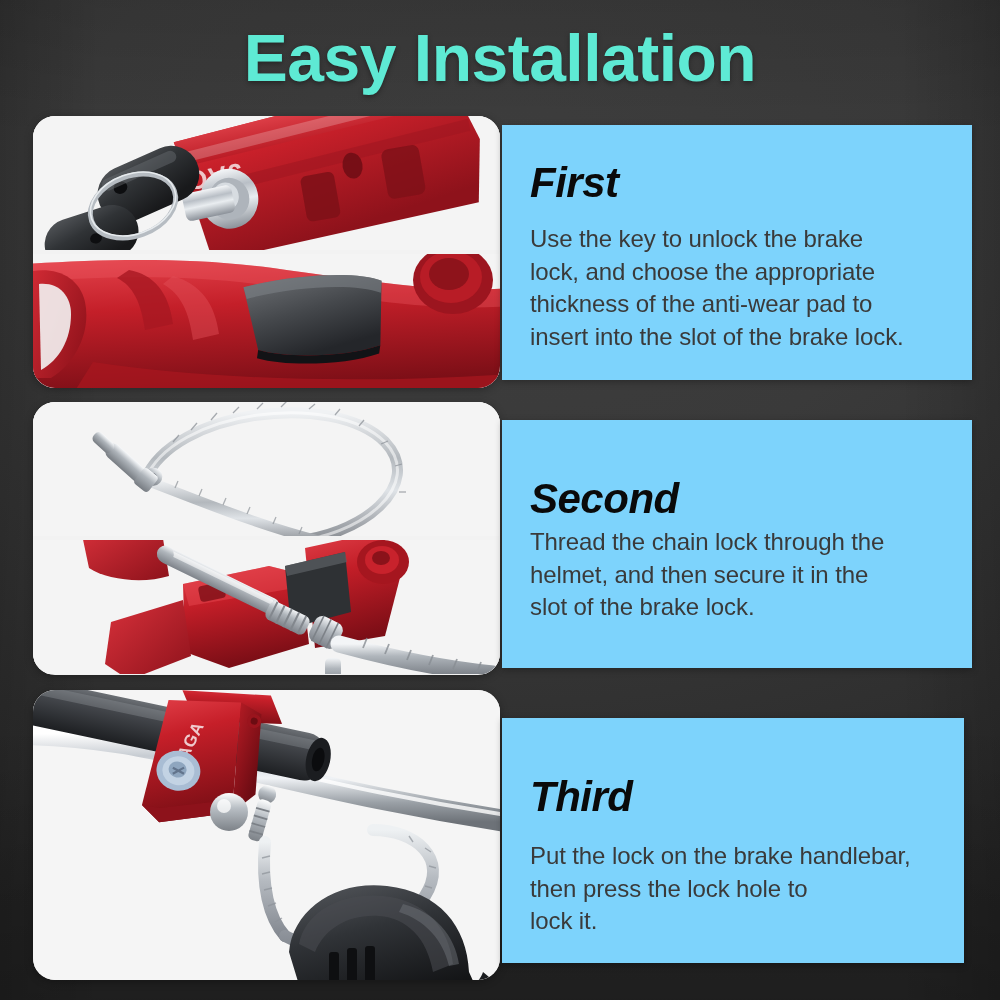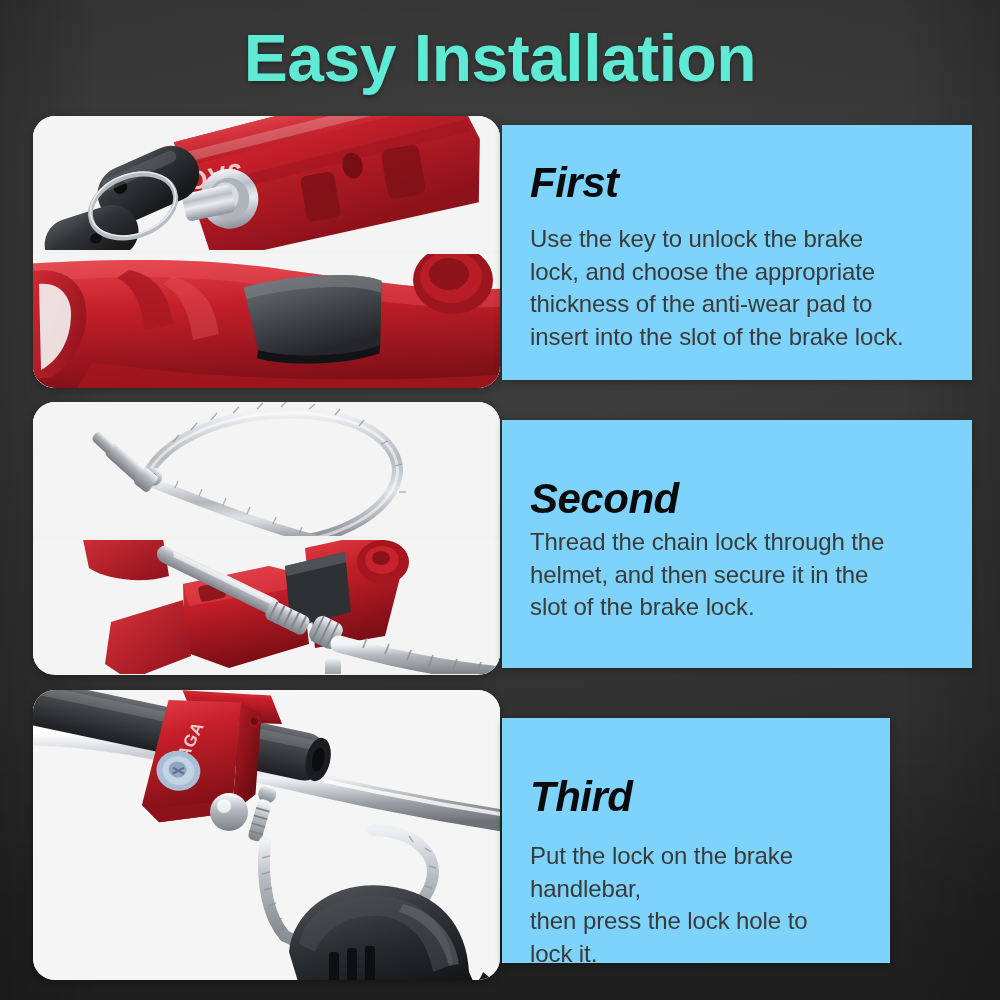--- a/index.html
+++ b/index.html
@@ -58,21 +58,21 @@
 
   .text-card {
     position:absolute;
     left:469px;
     background:#7dd3fc;
     box-shadow:0 2px 7px rgba(0,0,0,0.30);
     padding:0 28px;
   }
   #text-card-1 { top:9px;  width:470px; height:255px; }
   #text-card-2 { top:18px; width:470px; height:248px; }
-  #text-card-3 { top:28px; width:388px; height:245px; }
+  #text-card-3 { top:28px; width:462px; height:245px; }
 
   .step-title {
     font-size:42px;
     font-weight:bold;
     font-style:italic;
     color:#0a0a0a;
     letter-spacing:-0.5px;
     line-height:1;
   }
   #text-card-1 .step-title { margin-top:37px; }

